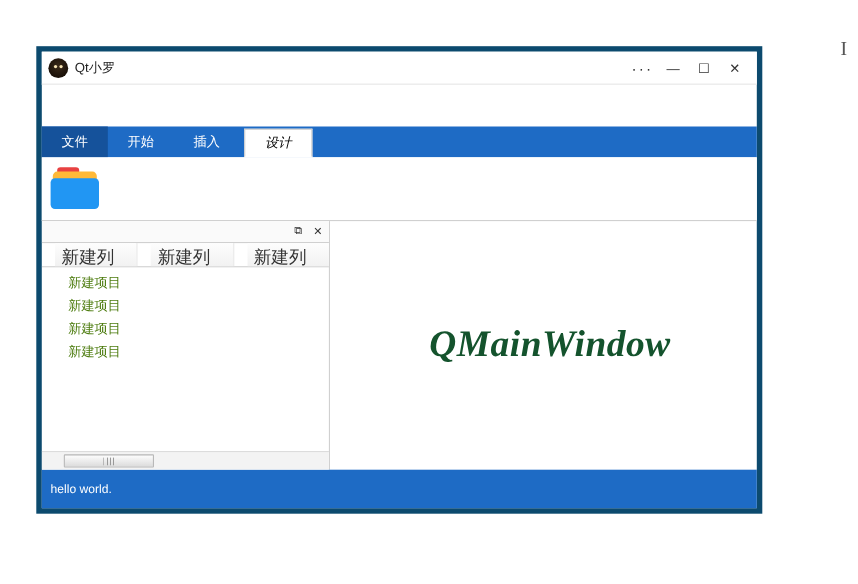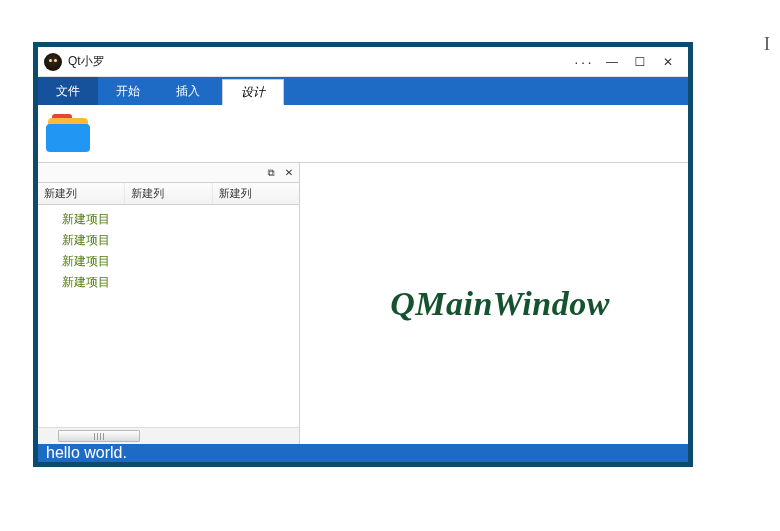--- a/index.html
+++ b/index.html
@@ -52,20 +52,21 @@
       width: 28px; height: 22px;
       display: flex; align-items: center; justify-content: center;
       font-size: 12px; color: #333; cursor: pointer;
     }
     .titlebar-btn.more { font-size: 14px; letter-spacing: 2px; }
     .menubar {
       height: 28px;
       background: #1e6bc5;
       display: flex;
       align-items: stretch;
+      margin-top: 38px;
     }
     .menubar-item {
       display: flex;
       align-items: center;
       padding: 0 18px;
       font-size: 12px;
       color: #fff;
       cursor: pointer;
     }
     .menubar-item.active {
@@ -131,25 +132,26 @@
       font-size: 10px; color: #333; cursor: pointer;
       border: 1px solid transparent;
     }
     .tree-header {
       display: flex;
       height: 22px;
       border-bottom: 1px solid #d0d0d0;
     }
     .tree-col {
       flex: 1;
-      font-size: 11px;
+      font-size: 16px;
       color: #333;
       padding: 3px 6px;
       border-right: 1px solid #e8e8e8;
       background: linear-gradient(#fdfdfd, #f2f2f2);
+      margin-left: 12px;
     }
     .tree-col:last-child { border-right: none; }
     .tree-body { padding: 4px 0; }
     .tree-item {
       font-size: 12px;
       color: #4d7c0f;
       padding: 2px 6px 2px 24px;
       cursor: default;
     }
     .dock-scroll {
@@ -179,24 +181,24 @@
     }
     .central-text {
       font-family: Georgia, "Times New Roman", serif;
       font-style: italic;
       font-weight: 700;
       font-size: 34px;
       color: #14532d;
       letter-spacing: 0.5px;
     }
     .statusbar {
-      height: 18px;
+      height: 35px;
       background: #1e6bc5;
       color: #fff;
-      font-size: 16px;
+      font-size: 11px;
       display: flex;
       align-items: center;
       padding: 0 8px;
     }
     .cursor-mark {
       position: absolute;
       left: 764px; top: 34px;
       font-family: Georgia, serif;
       font-size: 18px;
       color: #555;

